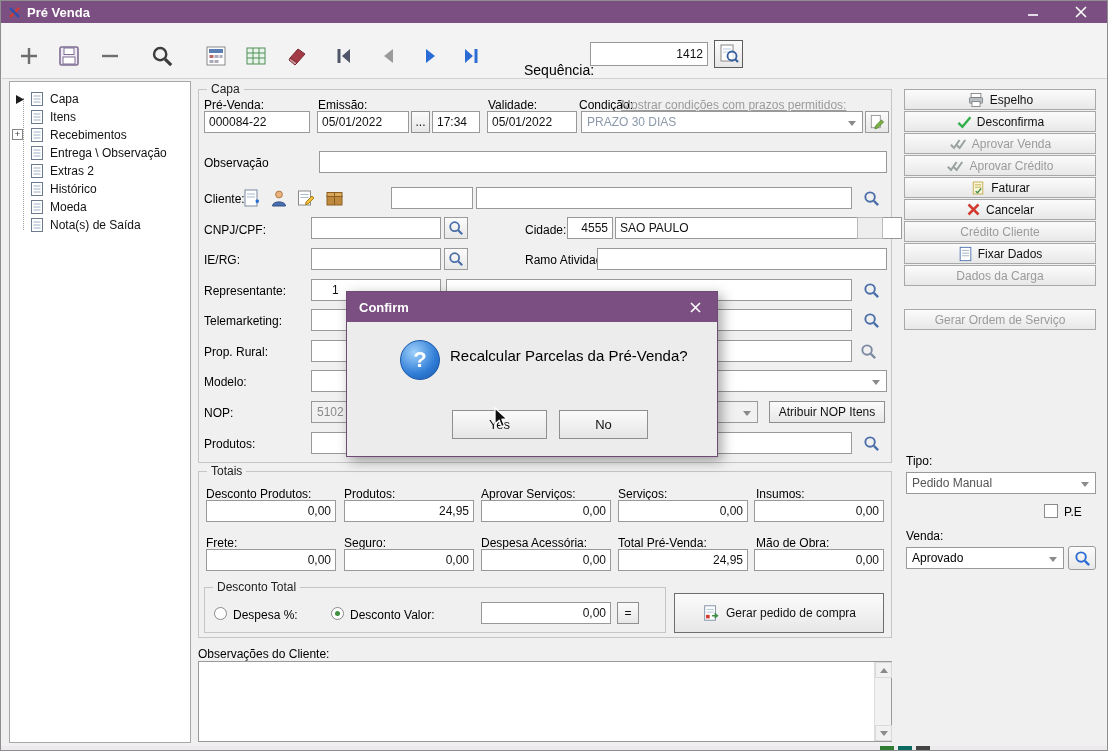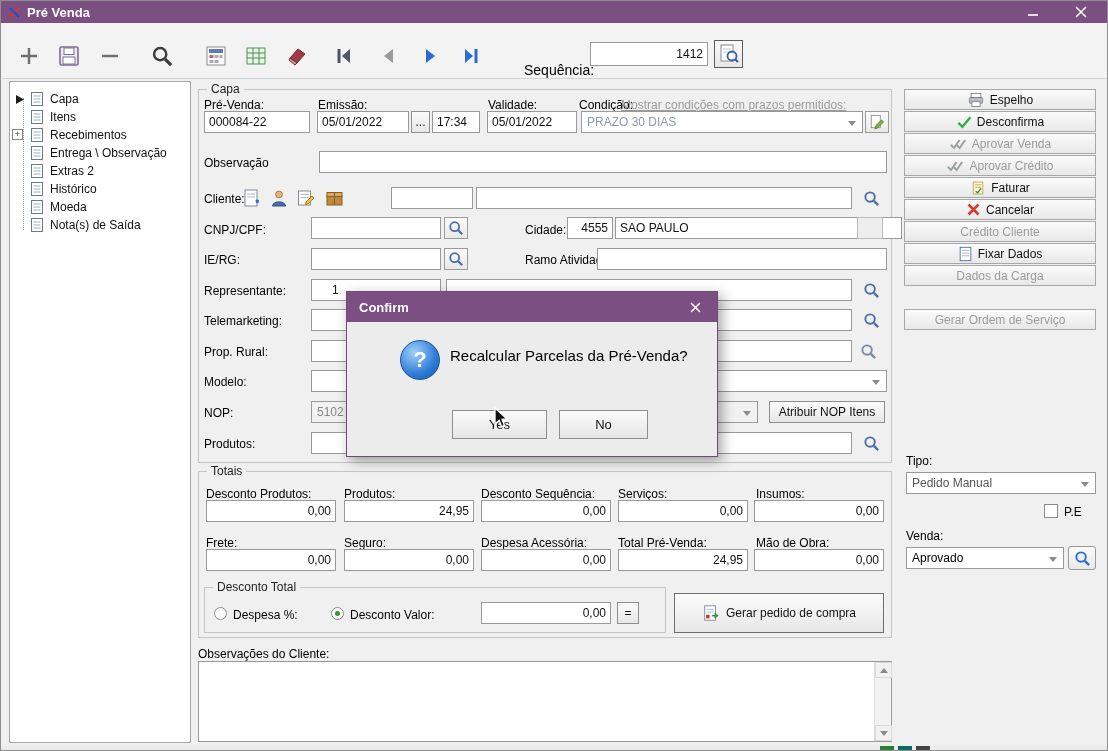--- a/index.html
+++ b/index.html
@@ -383,21 +383,21 @@
         <line x1="11.5" y1="11.5" x2="16" y2="16" stroke="#4a6ea9" stroke-width="2.4"></line>
       </svg>
   </div>
 
   <div class="grp" style="left:197px;top:470px;width:694px;height:167px">
     <span class="gtitle">Totais</span>
   </div>
 
   <span class="lbl" style="left:205px;top:486px">Desconto Produtos:</span>
   <span class="lbl" style="left:343px;top:486px">Produtos:</span>
-  <span class="lbl" style="left:480px;top:486px">Desconto Sequência:</span>
+  <span class="lbl" style="left:480px;top:486px">Aprovar Serviços:</span>
   <span class="lbl" style="left:617px;top:486px">Serviços:</span>
   <span class="lbl" style="left:755px;top:486px">Insumos:</span>
   <input class="inp num" style="left: 205px; top: 499px; width: 130px;" value="0,00">
   <input class="inp num" style="left: 343px; top: 499px; width: 130px;" value="24,95">
   <input class="inp num" style="left: 480px; top: 499px; width: 130px;" value="0,00">
   <input class="inp num" style="left: 617px; top: 499px; width: 130px;" value="0,00">
   <input class="inp num" style="left: 753px; top: 499px; width: 130px;" value="0,00">
 
   <span class="lbl" style="left:205px;top:535px">Frete:</span>
   <span class="lbl" style="left:343px;top:535px">Seguro:</span>

